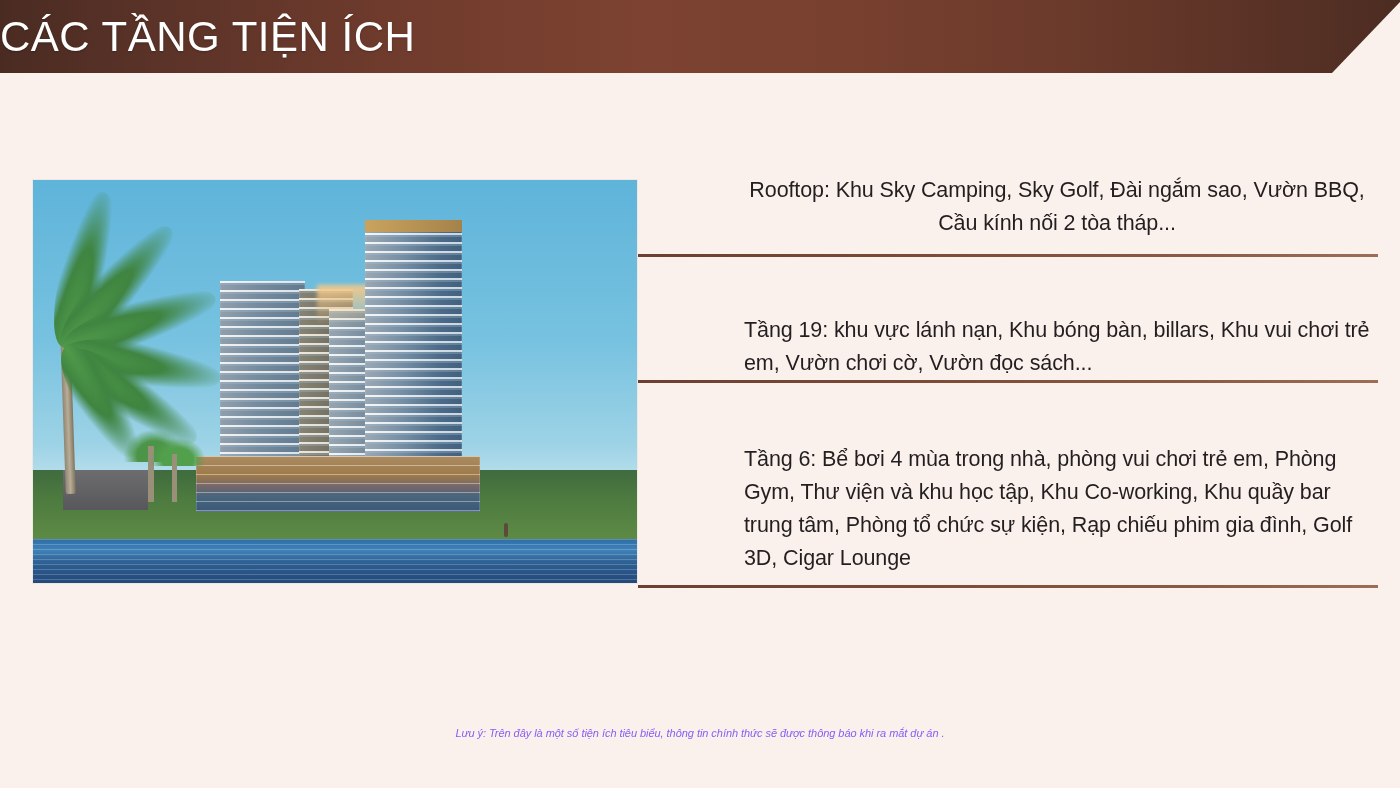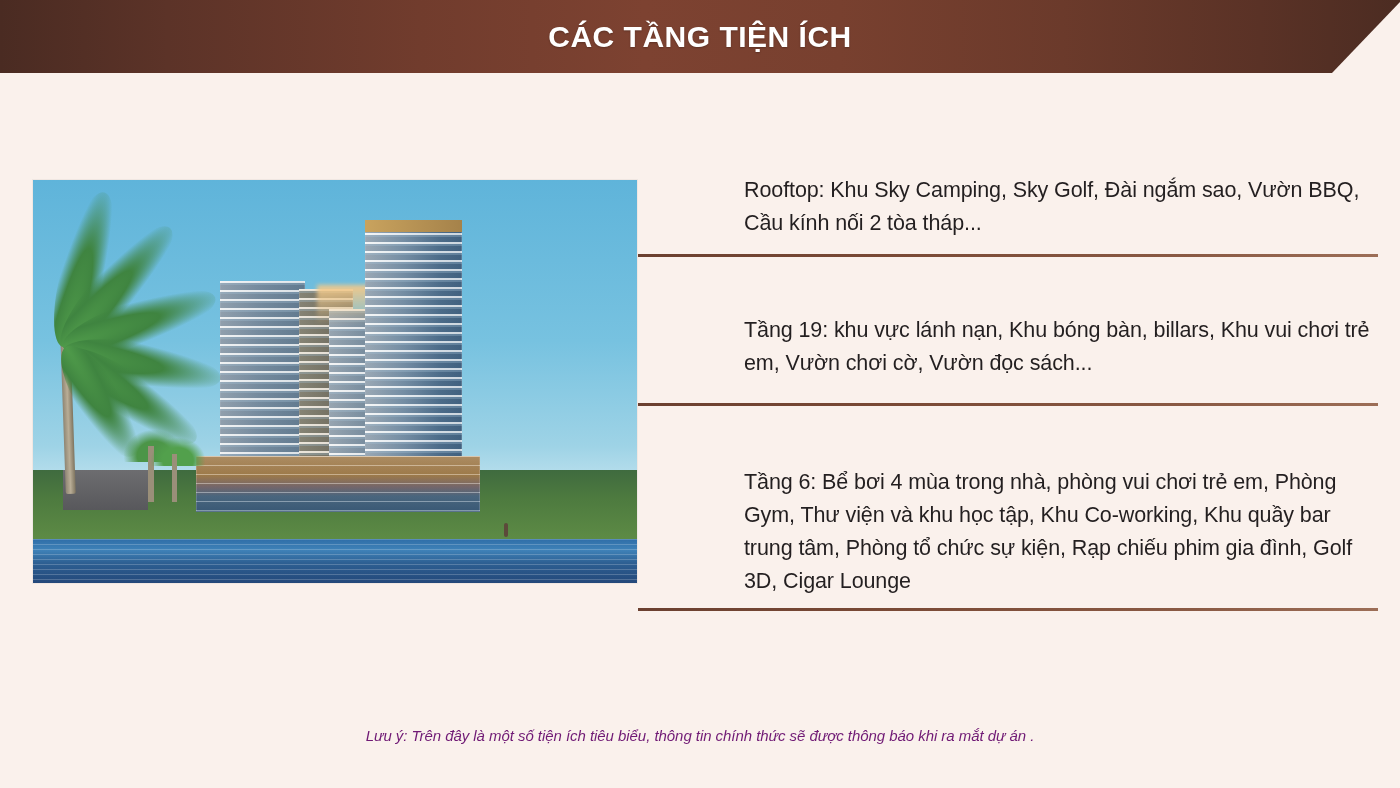--- a/index.html
+++ b/index.html
@@ -29,24 +29,24 @@
         #6b3a2b 76%,
         #5a3226 90%,
         #4c2c22 100%);
     clip-path:polygon(0 0, 1400px 0, 1400px 2px, 1332px 73px, 0 73px);
     overflow:hidden;
   }
   .header-title {
     position:absolute;
     left:0; right:0; top:50%;
     transform:translateY(-50%);
-    text-align:center;
+    text-align:left;
     color:#ffffff;
-    font-size:30px;
-    font-weight:bold;
+    font-size:42px;
+    font-weight:normal;
     letter-spacing:0.5px;
     font-family:"Liberation Sans", sans-serif;
     white-space:nowrap;
     text-shadow:0 1px 2px rgba(0,0,0,0.25);
   }
 
   
   .render-frame {
     position:absolute;
     left:33px; top:180px;
@@ -184,32 +184,32 @@
     line-height:33px;
     font-family:"Liberation Sans", sans-serif;
     letter-spacing:-0.1px;
     padding:0 8px 0 106px;
   }
   .divider {
     height:3px; width:100%;
     background:linear-gradient(90deg,#6b4030 0%, #7a4a36 35%, #8a5a44 75%, #9c6e57 100%);
     margin:0;
   }
-  .blk-1 { padding-top:14px; padding-bottom:14px; }
-  .blk-2 { padding-top:57px; padding-bottom:23px; }
+  .blk-1 { padding-top:14px; padding-bottom:14px;text-align:center; }
+  .blk-2 { padding-top:57px; }
   .blk-3 { padding-top:60px; padding-bottom:10px; }
 
   
   .footnote {
     position:absolute;
     left:0; right:0; top:727px;
     text-align:center;
     font-style:italic;
-    font-size:15px;
-    color:#701a75;
+    font-size:11px;
+    color:#8b5cf6;
     font-family:"Liberation Sans", sans-serif;
     letter-spacing:-0.05px;
   }
 </style>
 </head>
 <body>
 
 <div class="slide">
 
   <div class="header">

